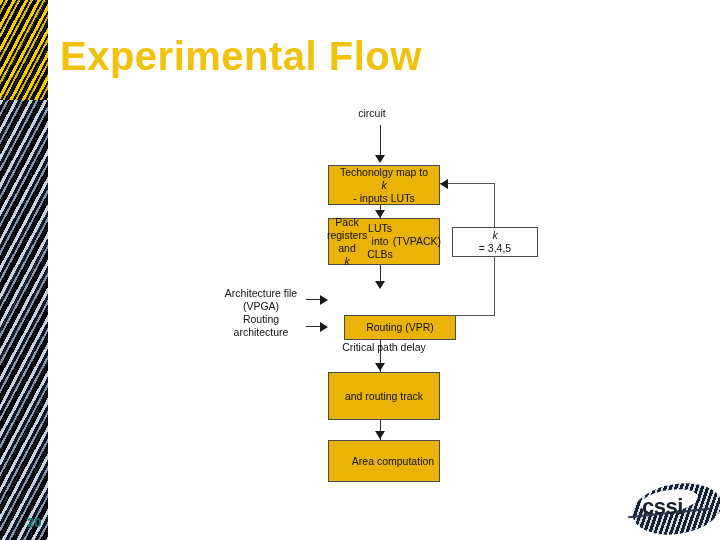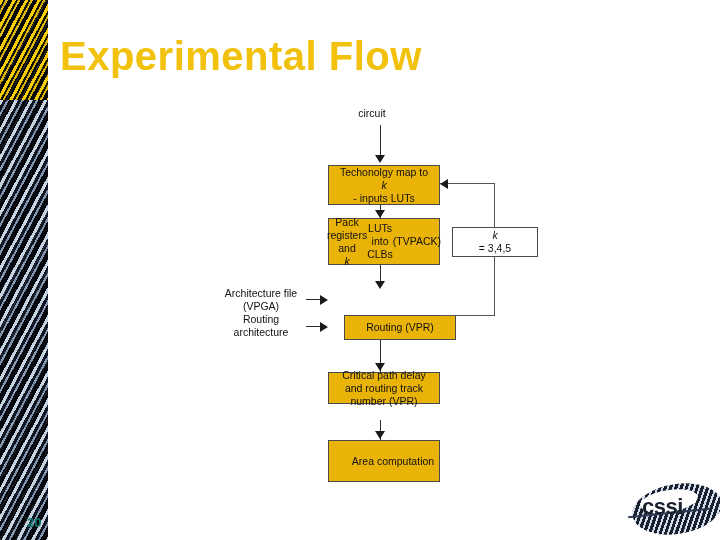--- a/index.html
+++ b/index.html
@@ -267,21 +267,21 @@
     </div>
 
     <div class="hline" style="left:116px; top:194px; width:16px;"></div>
     <div class="arrow-right" style="left:130px; top:190px;"></div>
     <div class="hline" style="left:116px; top:221px; width:16px;"></div>
     <div class="arrow-right" style="left:130px; top:217px;"></div>
 
     <div class="vline" style="left:190px; top:235px; height:32px;"></div>
     <div class="arrow-down" style="left:185px; top:258px;"></div>
 
-    <div class="fbox" style="left:138px; top:267px; width:112px; height:32px; flex-direction:column;">
+    <div class="fbox" style="left:138px; top:267px; width:112px; height:48px; flex-direction:column;gap:36px;">
       <span>Critical path delay</span>
       <span>and routing track</span>
       <span>number (VPR)</span>
     </div>
 
     <div class="vline" style="left:190px; top:315px; height:20px;"></div>
     <div class="arrow-down" style="left:185px; top:326px;"></div>
 
     <div class="fbox" style="left:138px; top:335px; width:112px; height:42px;padding-left:18px;">Area computation</div>
 

